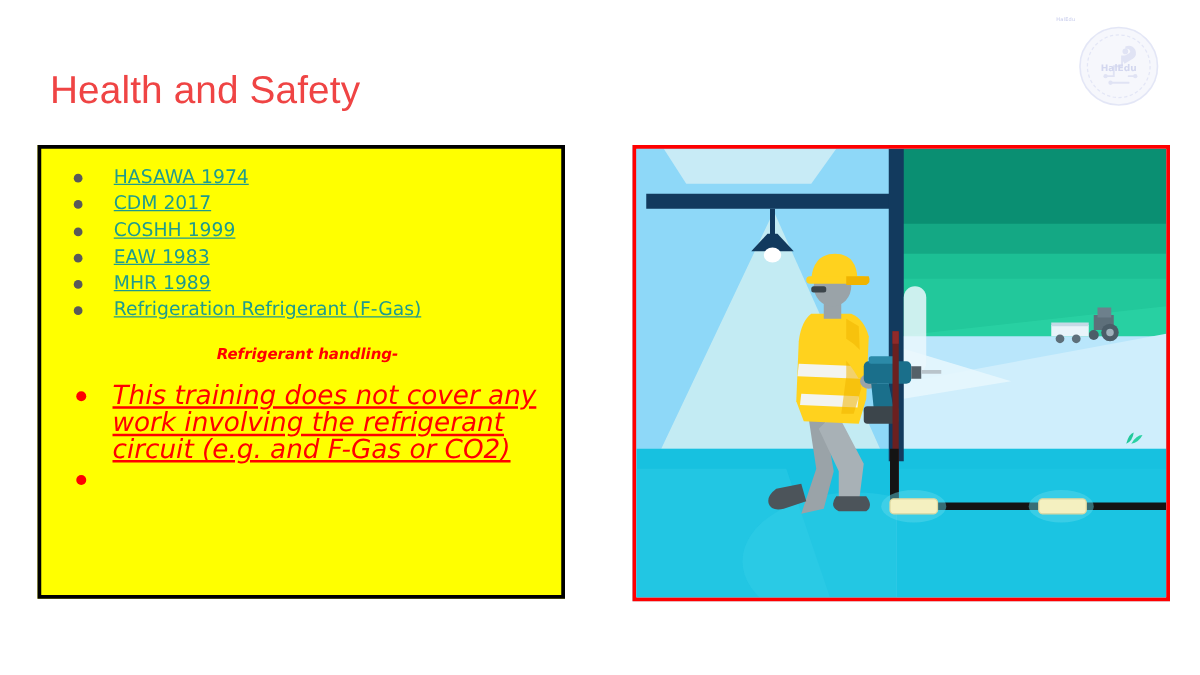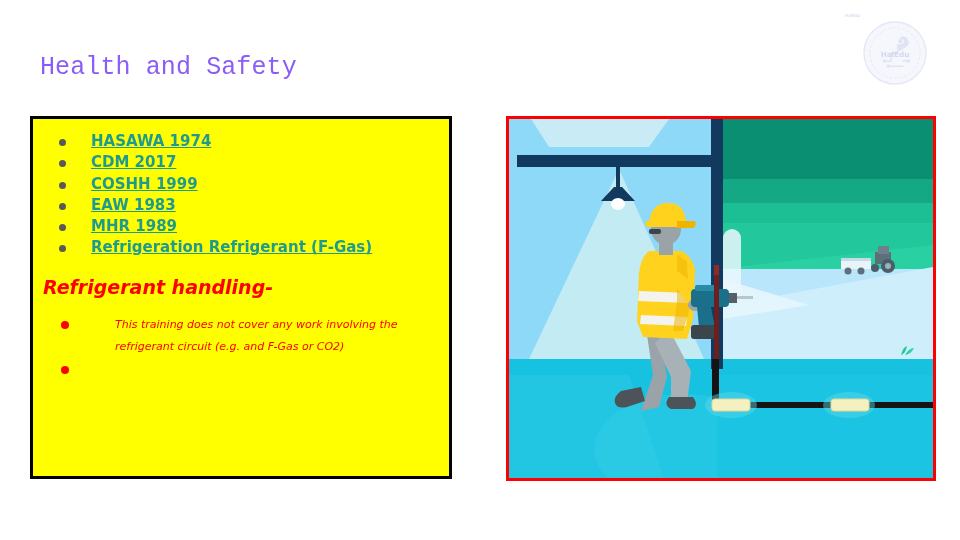--- a/index.html
+++ b/index.html
@@ -21,24 +21,24 @@
     left: 0; top: 0;
     width: 960px; height: 540px;
     background: #ffffff;
   }
 
   
   #page-title {
     position: absolute;
     left: 40px;
     top: 54px;
-    font-family: Liberation Mono, monospace;
-    font-size: 25px;
+    font-family: Liberation Sans, sans-serif;
+    font-size: 31px;
     font-weight: 400;
-    color: #8b5cf6;
+    color: #ef4444;
     letter-spacing: 0.1px;
     line-height: 1.15;
     white-space: nowrap;
   }
 
   
   #yellow-box {
     position: absolute;
     left: 30px;
     top: 116px;
@@ -48,21 +48,20 @@
     border: 3px solid #000000;
     box-sizing: border-box;
     overflow: hidden;
   }
 
   
   #legislation-list {
     list-style: none;
     margin: 0;
     padding: 12px 0 0 0;
-    font-weight: bold;
   }
   #legislation-list li {
     position: relative;
     padding-left: 58px;
     margin: 0 0 0.5px 0;
     line-height: 20.8px;
     min-height: 20.8px;
   }
   #legislation-list li .bullet {
     position: absolute;
@@ -81,41 +80,43 @@
     text-decoration: underline;
     text-underline-offset: 1px;
     cursor: pointer;
   }
 
   
   #refrigerant-heading {
     margin: 18px 0 0 10px;
     color: #ff0000;
     font-family: "DejaVu Sans", sans-serif;
-    font-size: 19px;
+    font-size: 12px;
     font-weight: bold;
     font-style: italic;
+    text-align: center;
   }
 
   
   #refrigerant-notes {
     list-style: none;
     margin: 16px 0 0 0;
     padding: 0;
   }
   #refrigerant-notes li {
     position: relative;
-    padding-left: 82px;
+    padding-left: 57px;
     padding-right: 8px;
     margin-bottom: 2px;
     color: #ff0000;
     font-family: "DejaVu Sans", sans-serif;
-    font-size: 11px;
+    font-size: 21px;
     font-style: italic;
     line-height: 21.5px;
+    text-decoration: underline;
   }
   #refrigerant-notes li .bullet-red {
     position: absolute;
     left: 28px;
     top: 7px;
     width: 8px;
     height: 8px;
     border-radius: 50%;
     background: #ff0000;
   }

